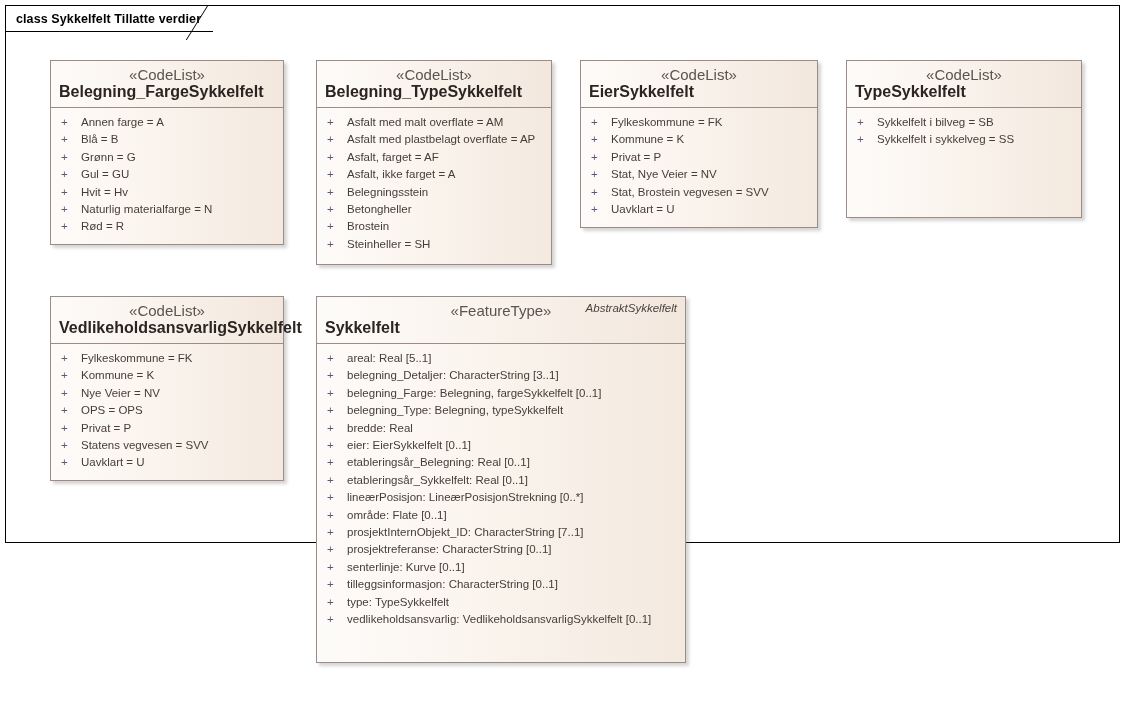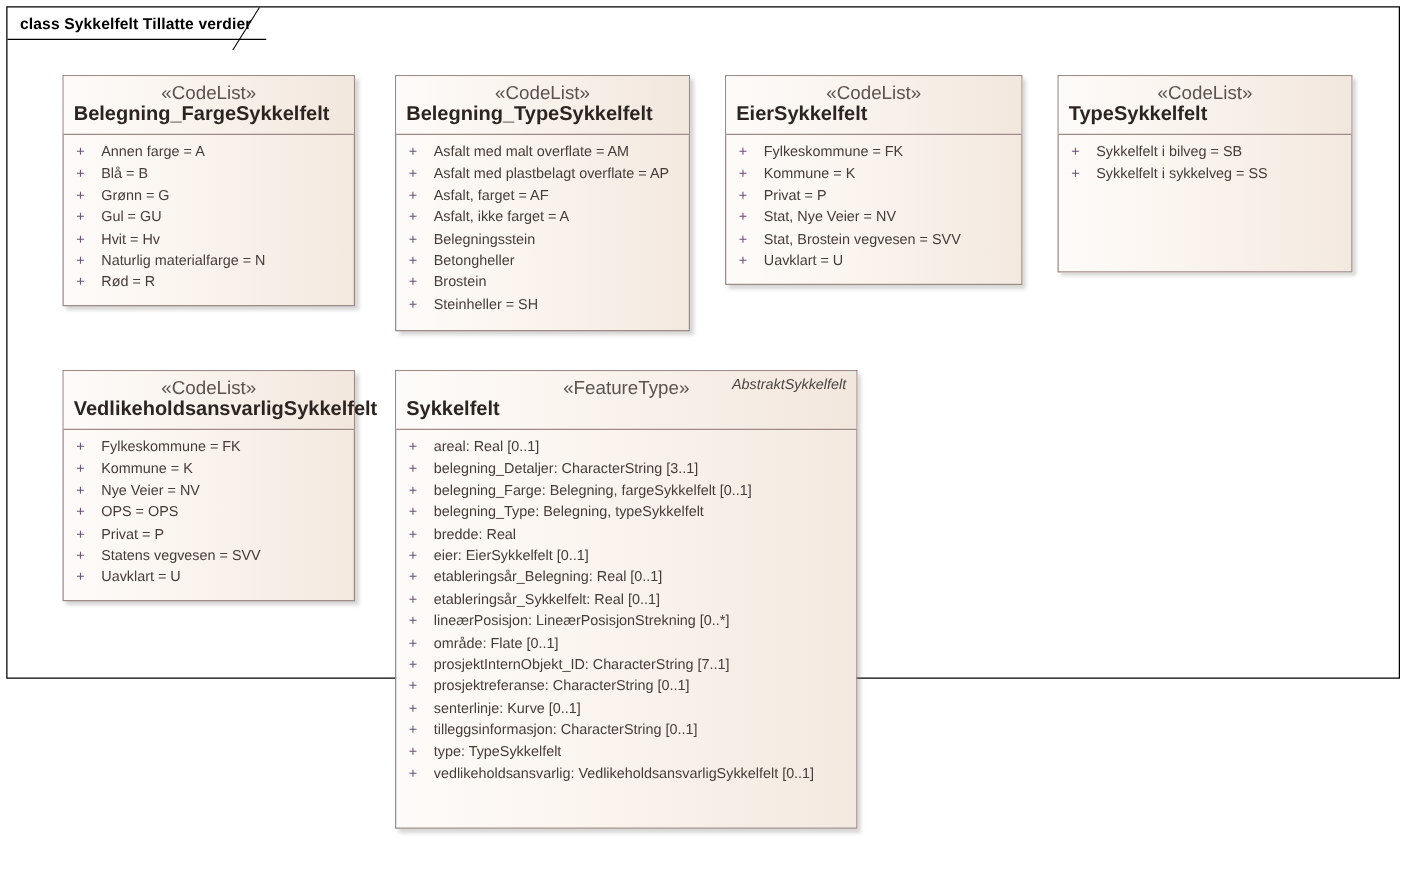--- a/index.html
+++ b/index.html
@@ -325,21 +325,21 @@
 
   <div class="uml-class" id="cls-5" style="left:310px; top:290px; width:370px; height:367px;">
     <div class="uml-header has-abstract">
       <div class="uml-abstract-tag">AbstraktSykkelfelt</div>
       <div class="uml-stereotype">«FeatureType»</div>
       <div class="uml-name">Sykkelfelt</div>
     </div>
     <div class="uml-body">
       <div class="uml-attr">
           <span class="vis">+</span>
-          <span class="txt">areal: Real [0..1]</span>
+          <span class="txt">areal: Real [5..1]</span>
         </div>
       <div class="uml-attr">
           <span class="vis">+</span>
           <span class="txt">belegning_Detaljer: CharacterString [3..1]</span>
         </div>
       <div class="uml-attr">
           <span class="vis">+</span>
           <span class="txt">belegning_Farge: Belegning, fargeSykkelfelt [0..1]</span>
         </div>
       <div class="uml-attr">

